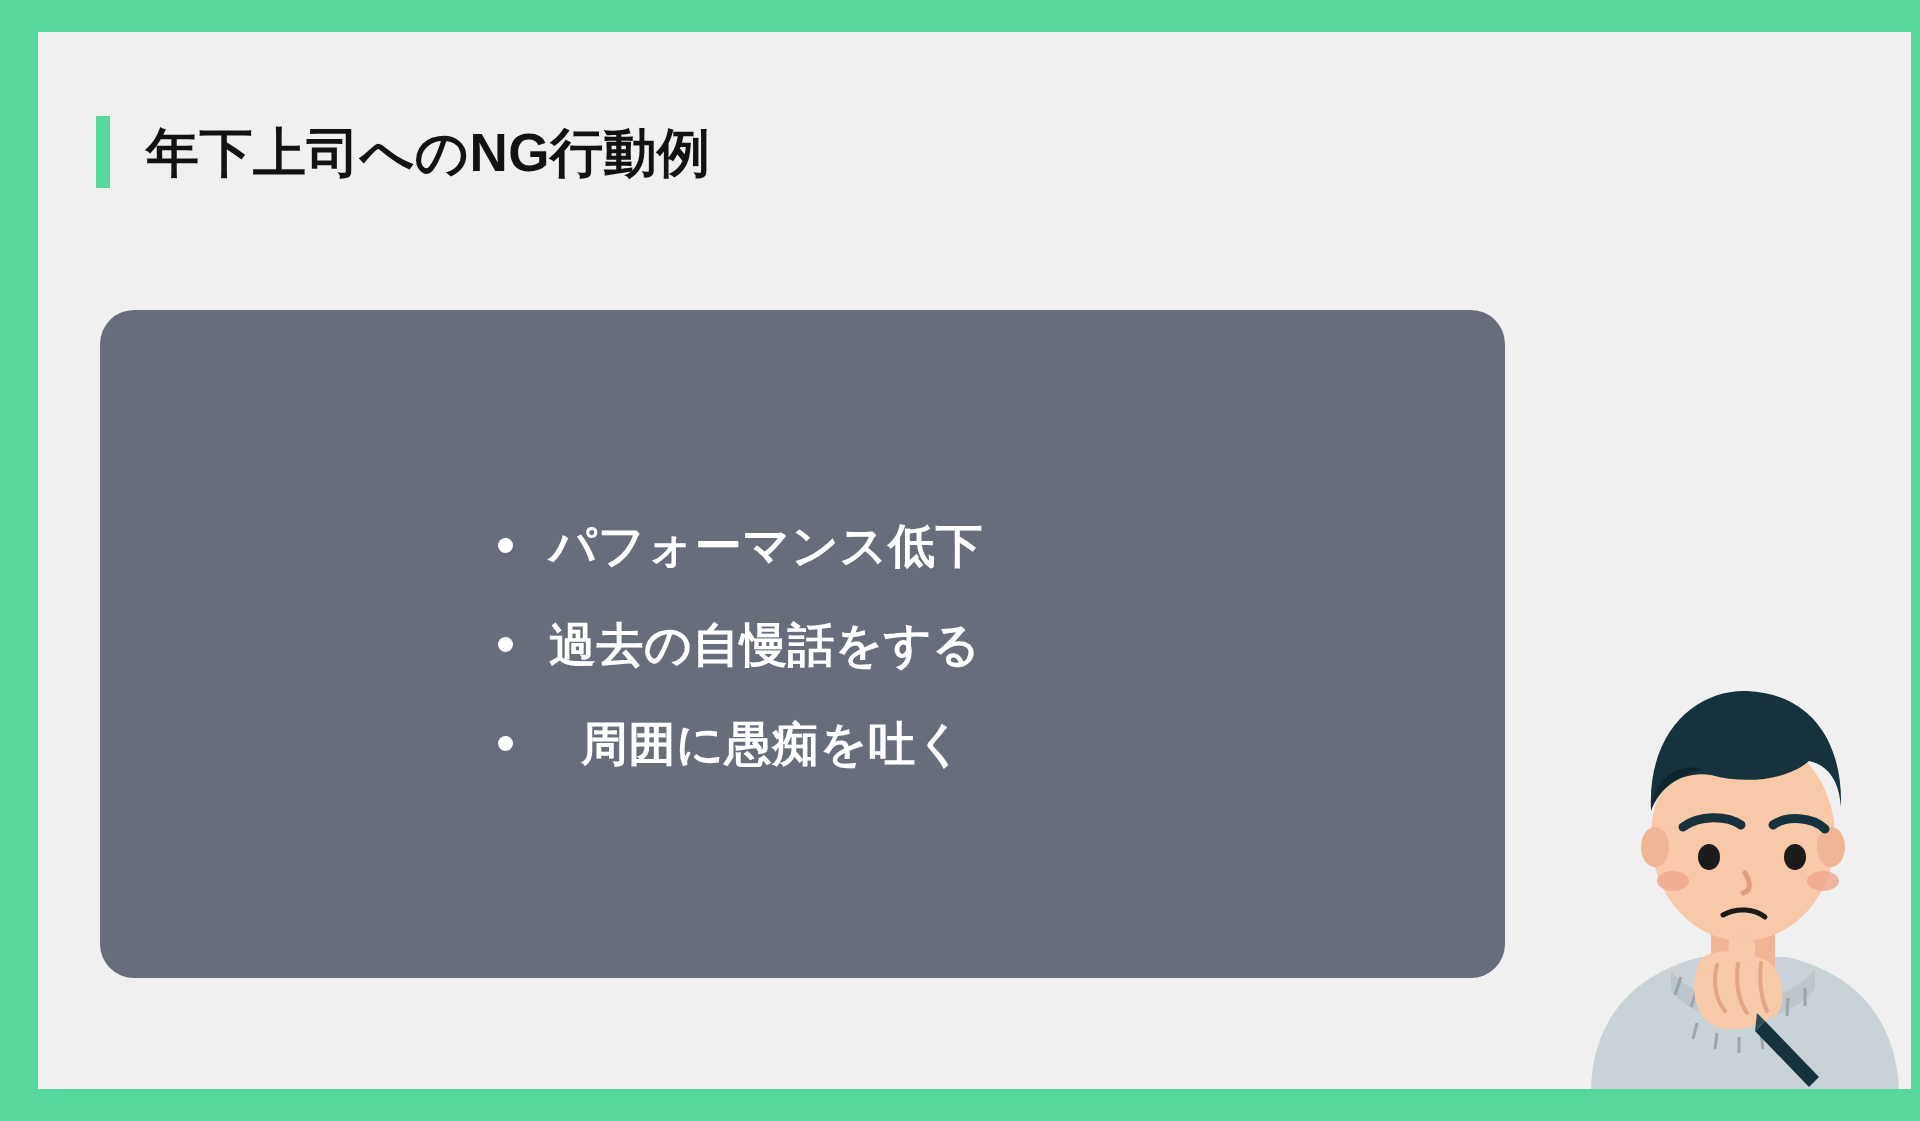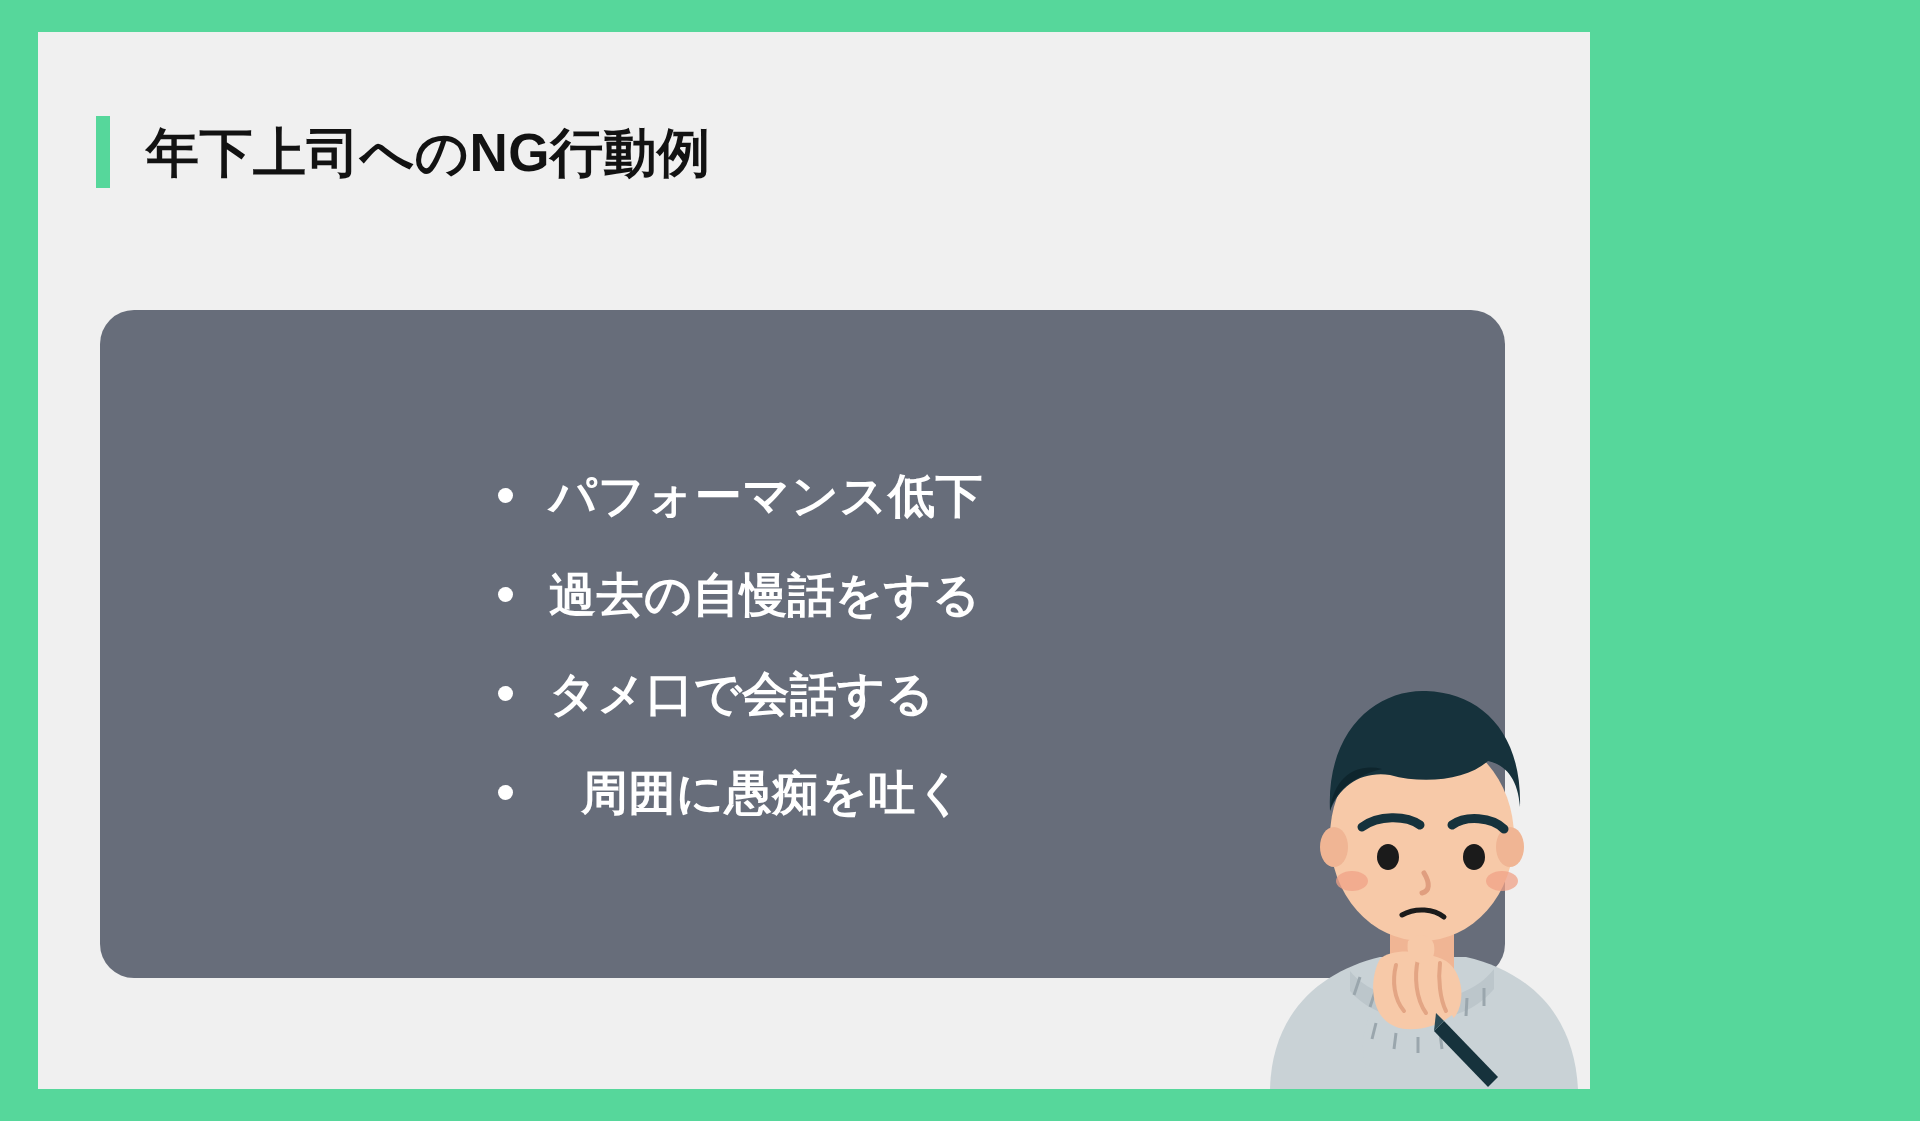--- a/index.html
+++ b/index.html
@@ -20,21 +20,21 @@
     width: 1920px;
     height: 1121px;
     background: #56d79b;
     box-sizing: border-box;
   }
 
   #inner-canvas {
     position: absolute;
     left: 38px;
     top: 32px;
-    width: 1552px;
+    width: 1873px;
     height: 1057px;
     background: #f0f0f0;
     overflow: hidden;
   }
 
   
   #title-row {
     position: absolute;
     left: 58px;
     top: 80px;
@@ -138,24 +138,20 @@
         <li class="bullet-item">
           <span class="bullet-dot"></span>
           <span class="bullet-text">パフォーマンス低下</span>
         </li>
         <li class="bullet-item">
           <span class="bullet-dot"></span>
           <span class="bullet-text">過去の自慢話をする</span>
         </li>
         <li class="bullet-item">
           <span class="bullet-dot"></span>
-          <span class="bullet-text">タメ口で会話する</span>
-        </li>
-        <li class="bullet-item">
-          <span class="bullet-dot"></span>
           <span class="bullet-text">周囲に愚痴を吐く</span>
         </li>
       </ul>
     </div>
 
     <div id="illustration">
       <svg width="360" height="430" viewBox="0 0 360 430" xmlns="http://www.w3.org/2000/svg">
 
         <path d="M40 430 C42 352 92 312 150 298 L236 298 C296 312 344 352 348 430 Z" fill="#c9d2d6"></path>
 

